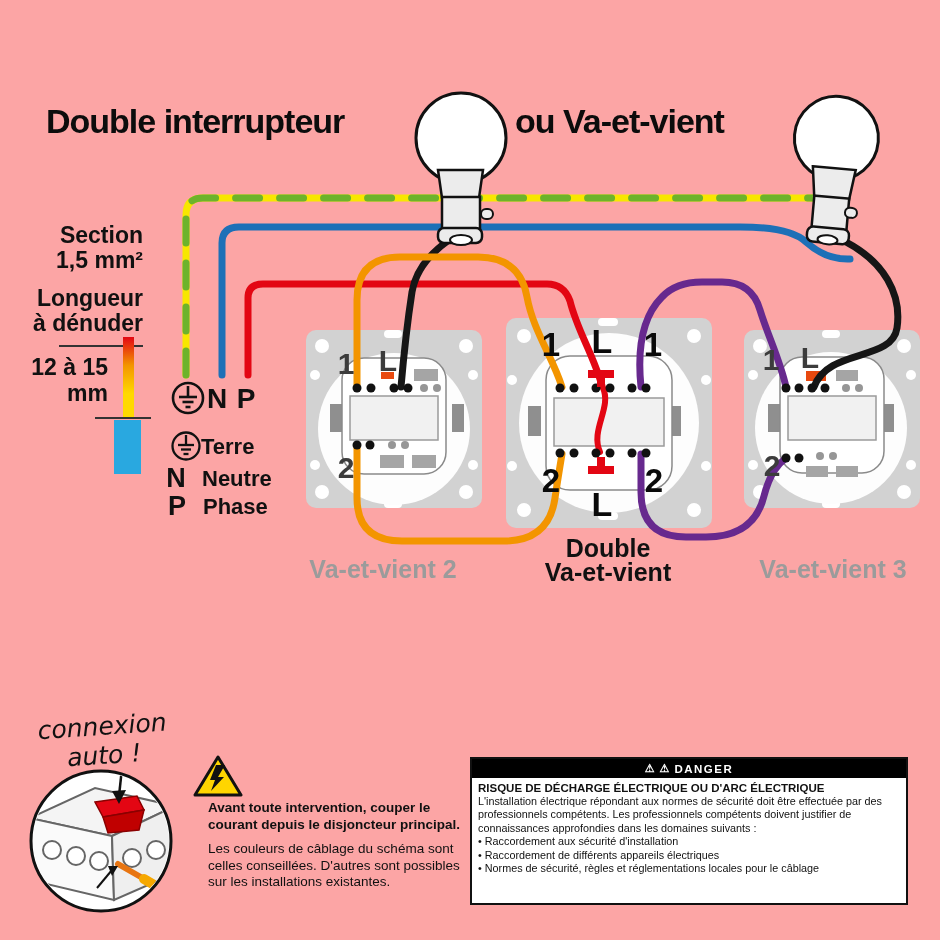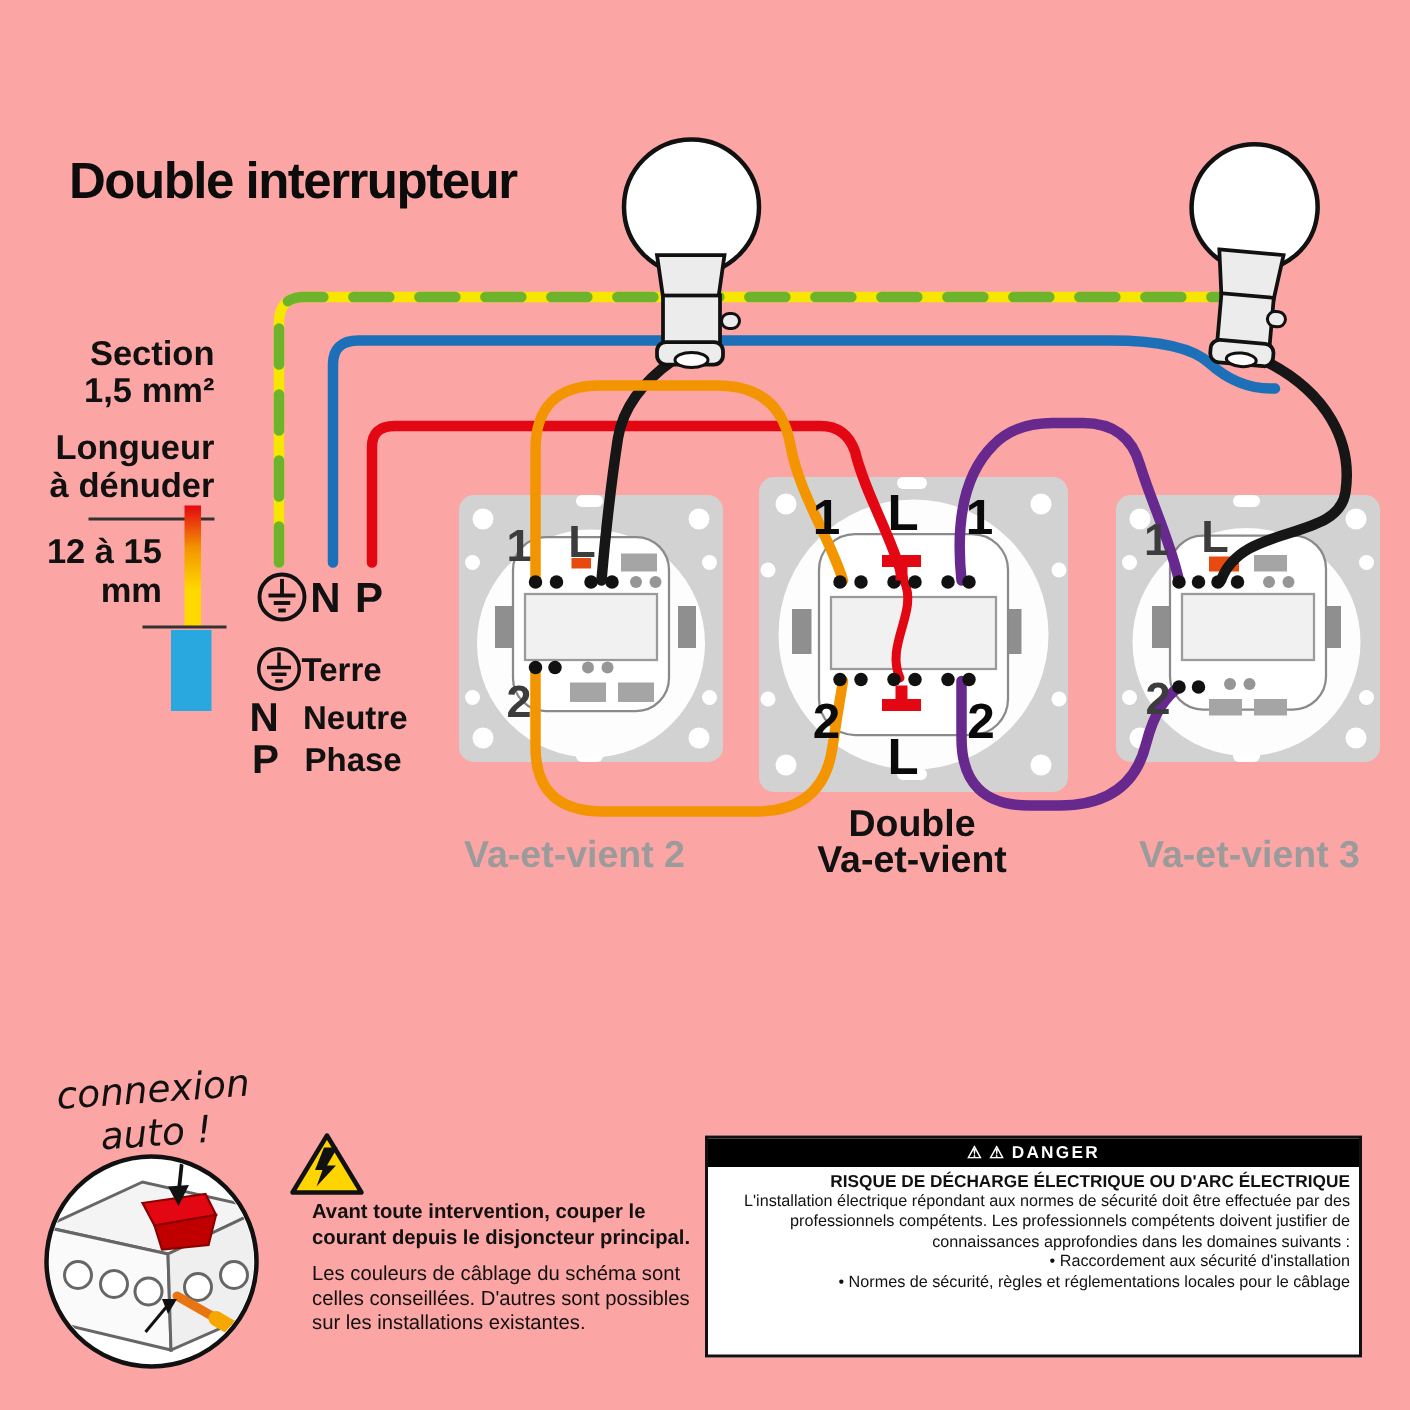--- a/index.html
+++ b/index.html
@@ -11,35 +11,36 @@
   #title-left{left:46px;}
   #title-right{left:515px;}
   .warn-text{position:absolute;left:208px;width:266px;font-size:13.5px;line-height:16.5px;color:#111;}
   #warn-bold{top:800px;font-weight:bold;}
   #warn-normal{top:841px;}
   .danger-box{position:absolute;left:470px;top:757px;width:438px;height:148px;
               border:2px solid #111;background:#fff;box-sizing:border-box;}
   .danger-header{background:#000;color:#fff;height:19px;display:flex;align-items:center;
                  justify-content:center;gap:5px;font-size:11.5px;font-weight:bold;letter-spacing:1.5px;}
   .danger-header .tri{font-size:11px;letter-spacing:0;}
-  .danger-body{padding:3px 6px 16px 6px;color:#111;text-align:right;}
+  .danger-body{padding:3px 6px 16px 6px;color:#111;}
   .danger-title{font-size:11.5px;font-weight:bold;line-height:14px;}
   .danger-intro{font-size:10.8px;line-height:13.4px;}
   .danger-list{margin:0;padding:0;list-style:none;font-size:10.8px;line-height:13.4px;}
   .danger-list li::before{content:"• ";}
   .danger-outro{font-size:10.8px;font-weight:bold;line-height:13.6px;}
   svg text{font-family:"Liberation Sans", sans-serif;}
   .hand{font-family:"DejaVu Sans", sans-serif;font-style:italic;}
 </style>
 </head>
 <body>
 
 <div class="canvas">
 
   <div id="title-left" class="title-part">Double interrupteur</div>
+  <div id="title-right" class="title-part">ou Va-et-vient</div>
 
   <svg class="abs" style="left:0;top:0;" width="940" height="940" viewBox="0 0 940 940">
     <defs>
       <linearGradient id="stripGrad" x1="0" y1="0" x2="0" y2="1">
         <stop offset="0" stop-color="#e30613"></stop>
         <stop offset="0.35" stop-color="#f39500"></stop>
         <stop offset="0.7" stop-color="#ffd900"></stop>
         <stop offset="1" stop-color="#ffd900"></stop>
       </linearGradient>
       <clipPath id="connClip">
@@ -296,18 +297,19 @@
     <div class="danger-header">
       <span class="tri">⚠</span>
       <span class="tri">⚠</span>
       <span>DANGER</span>
     </div>
     <div class="danger-body">
       <div class="danger-title">RISQUE DE DÉCHARGE ÉLECTRIQUE OU D'ARC ÉLECTRIQUE</div>
       <div class="danger-intro">L'installation électrique répondant aux normes de sécurité doit être effectuée par des professionnels compétents. Les professionnels compétents doivent justifier de connaissances approfondies dans les domaines suivants :</div>
       <ul class="danger-list">
         <li>Raccordement aux sécurité d'installation</li>
+        <li>Raccordement de différents appareils électriques</li>
         <li>Normes de sécurité, règles et réglementations locales pour le câblage</li>
       </ul>
     </div>
   </div>
 
 </div>
 
 </body></html>

